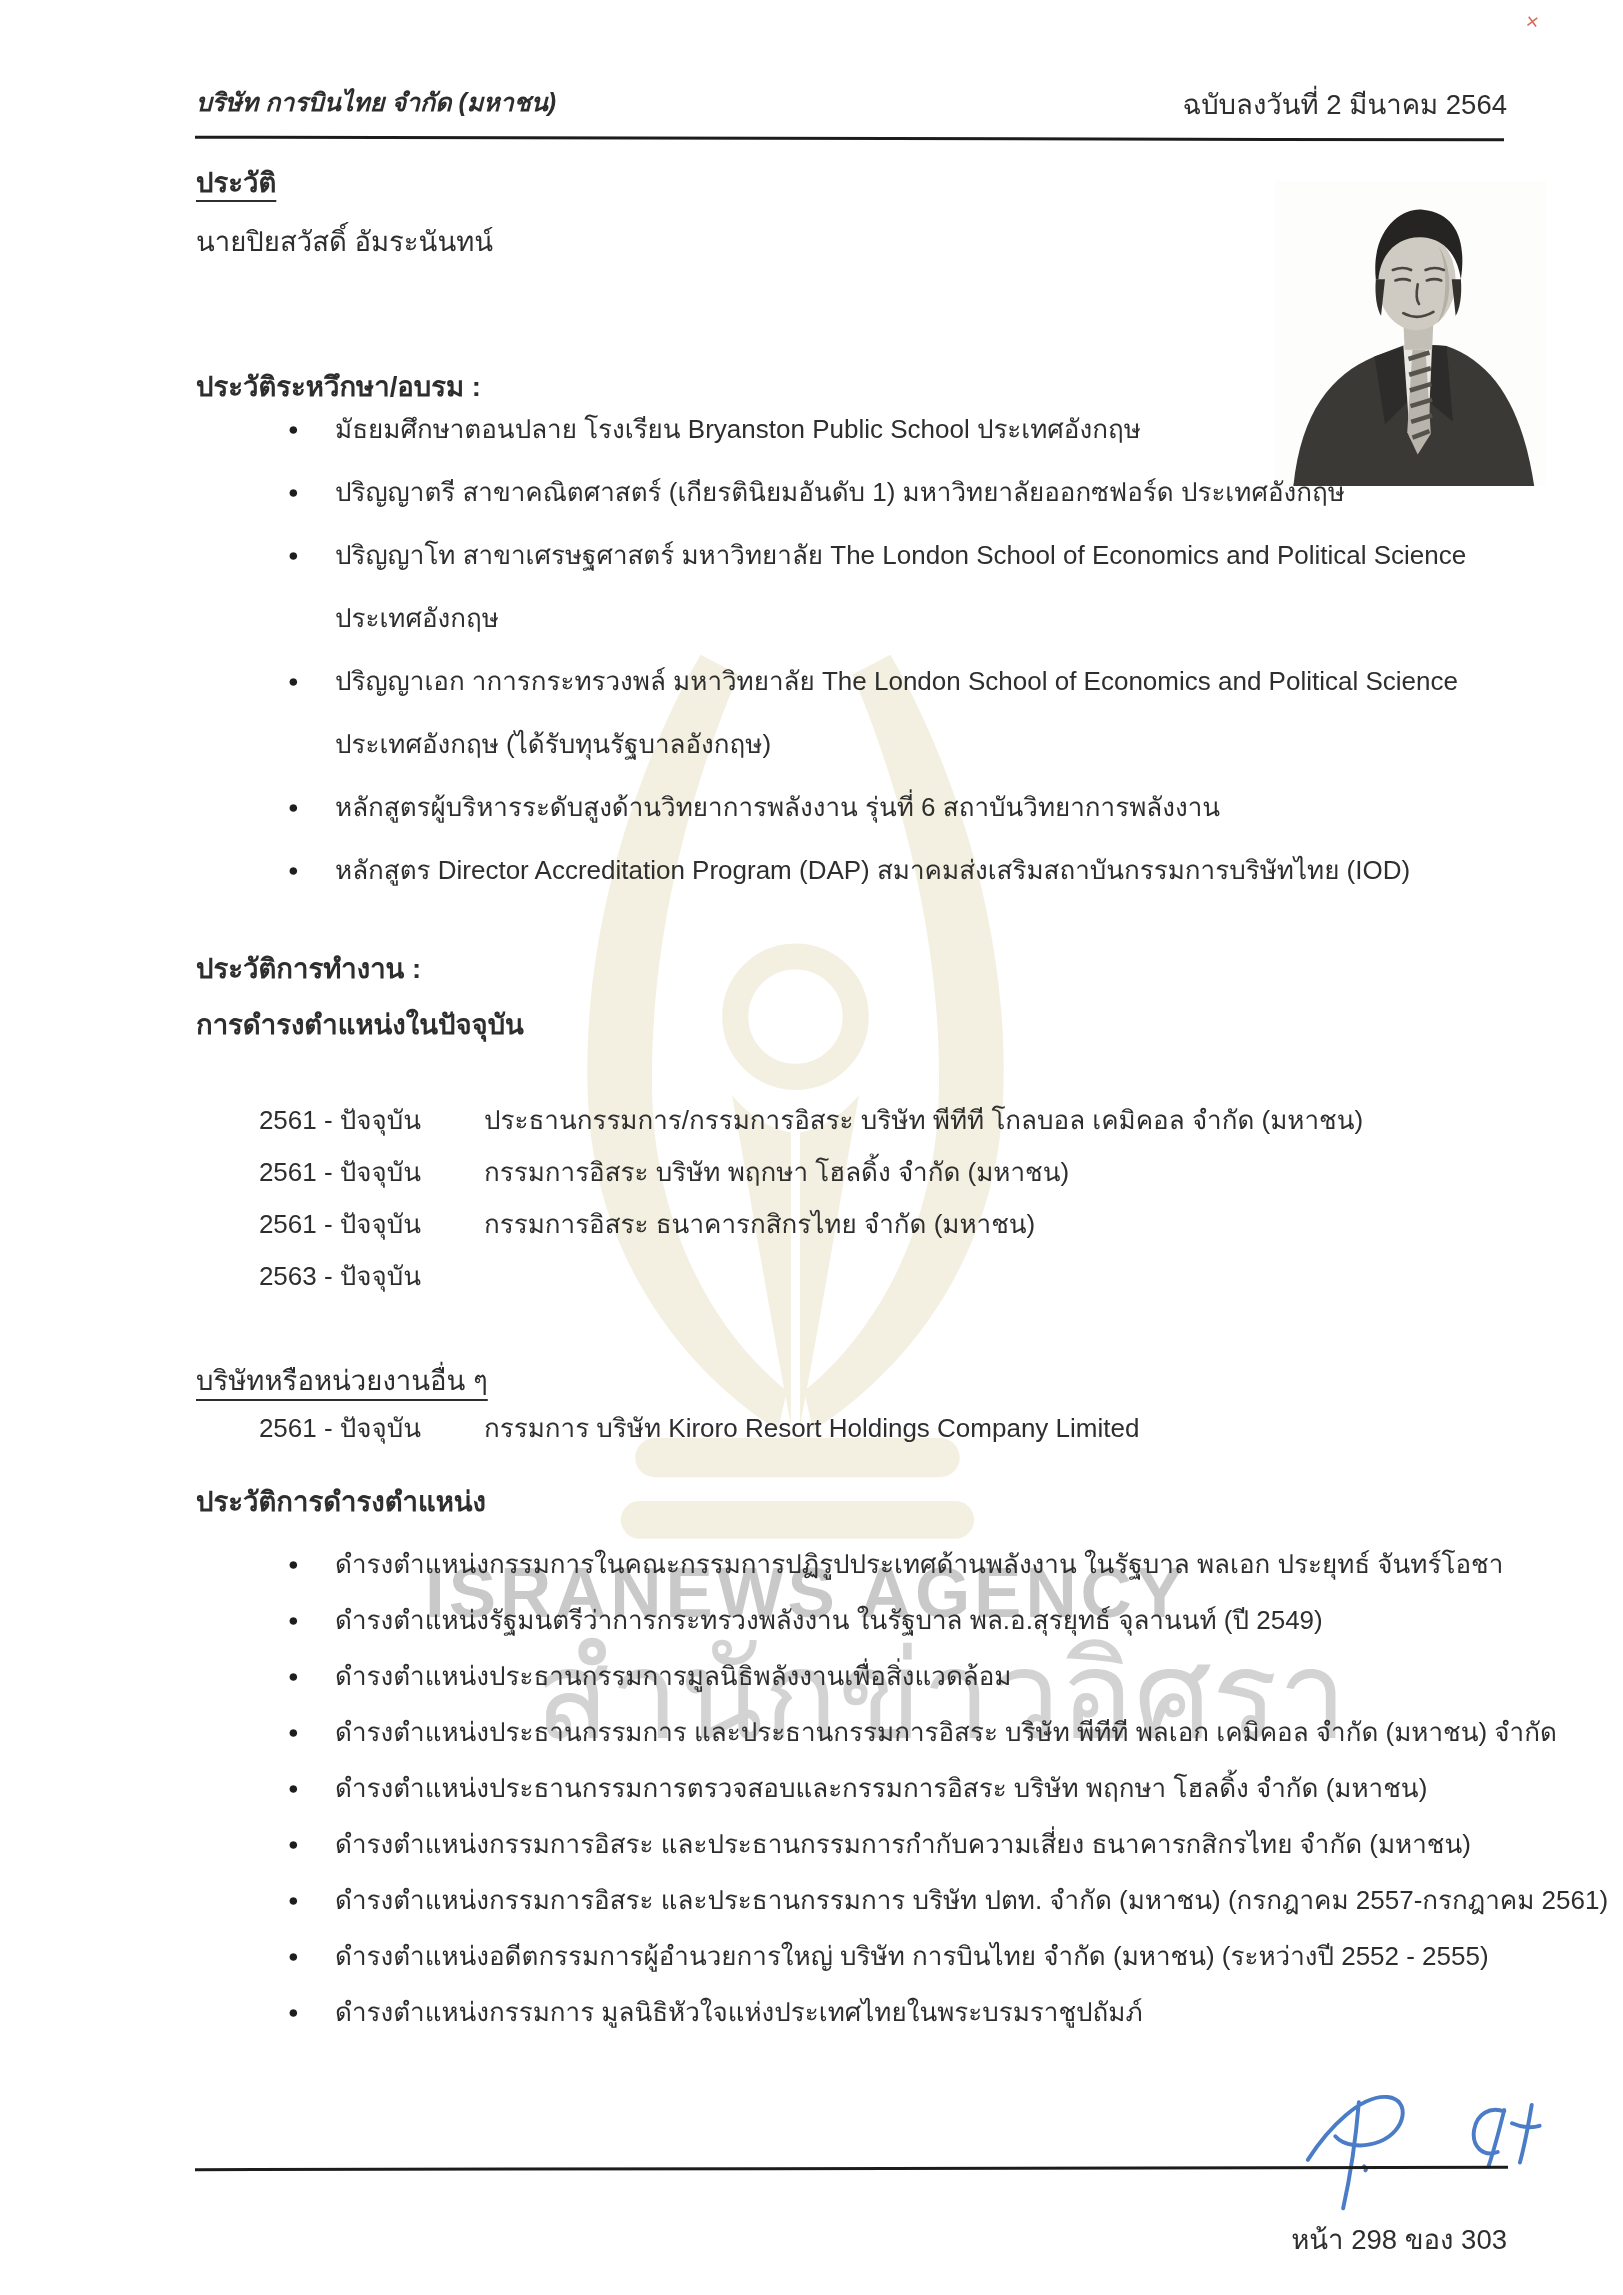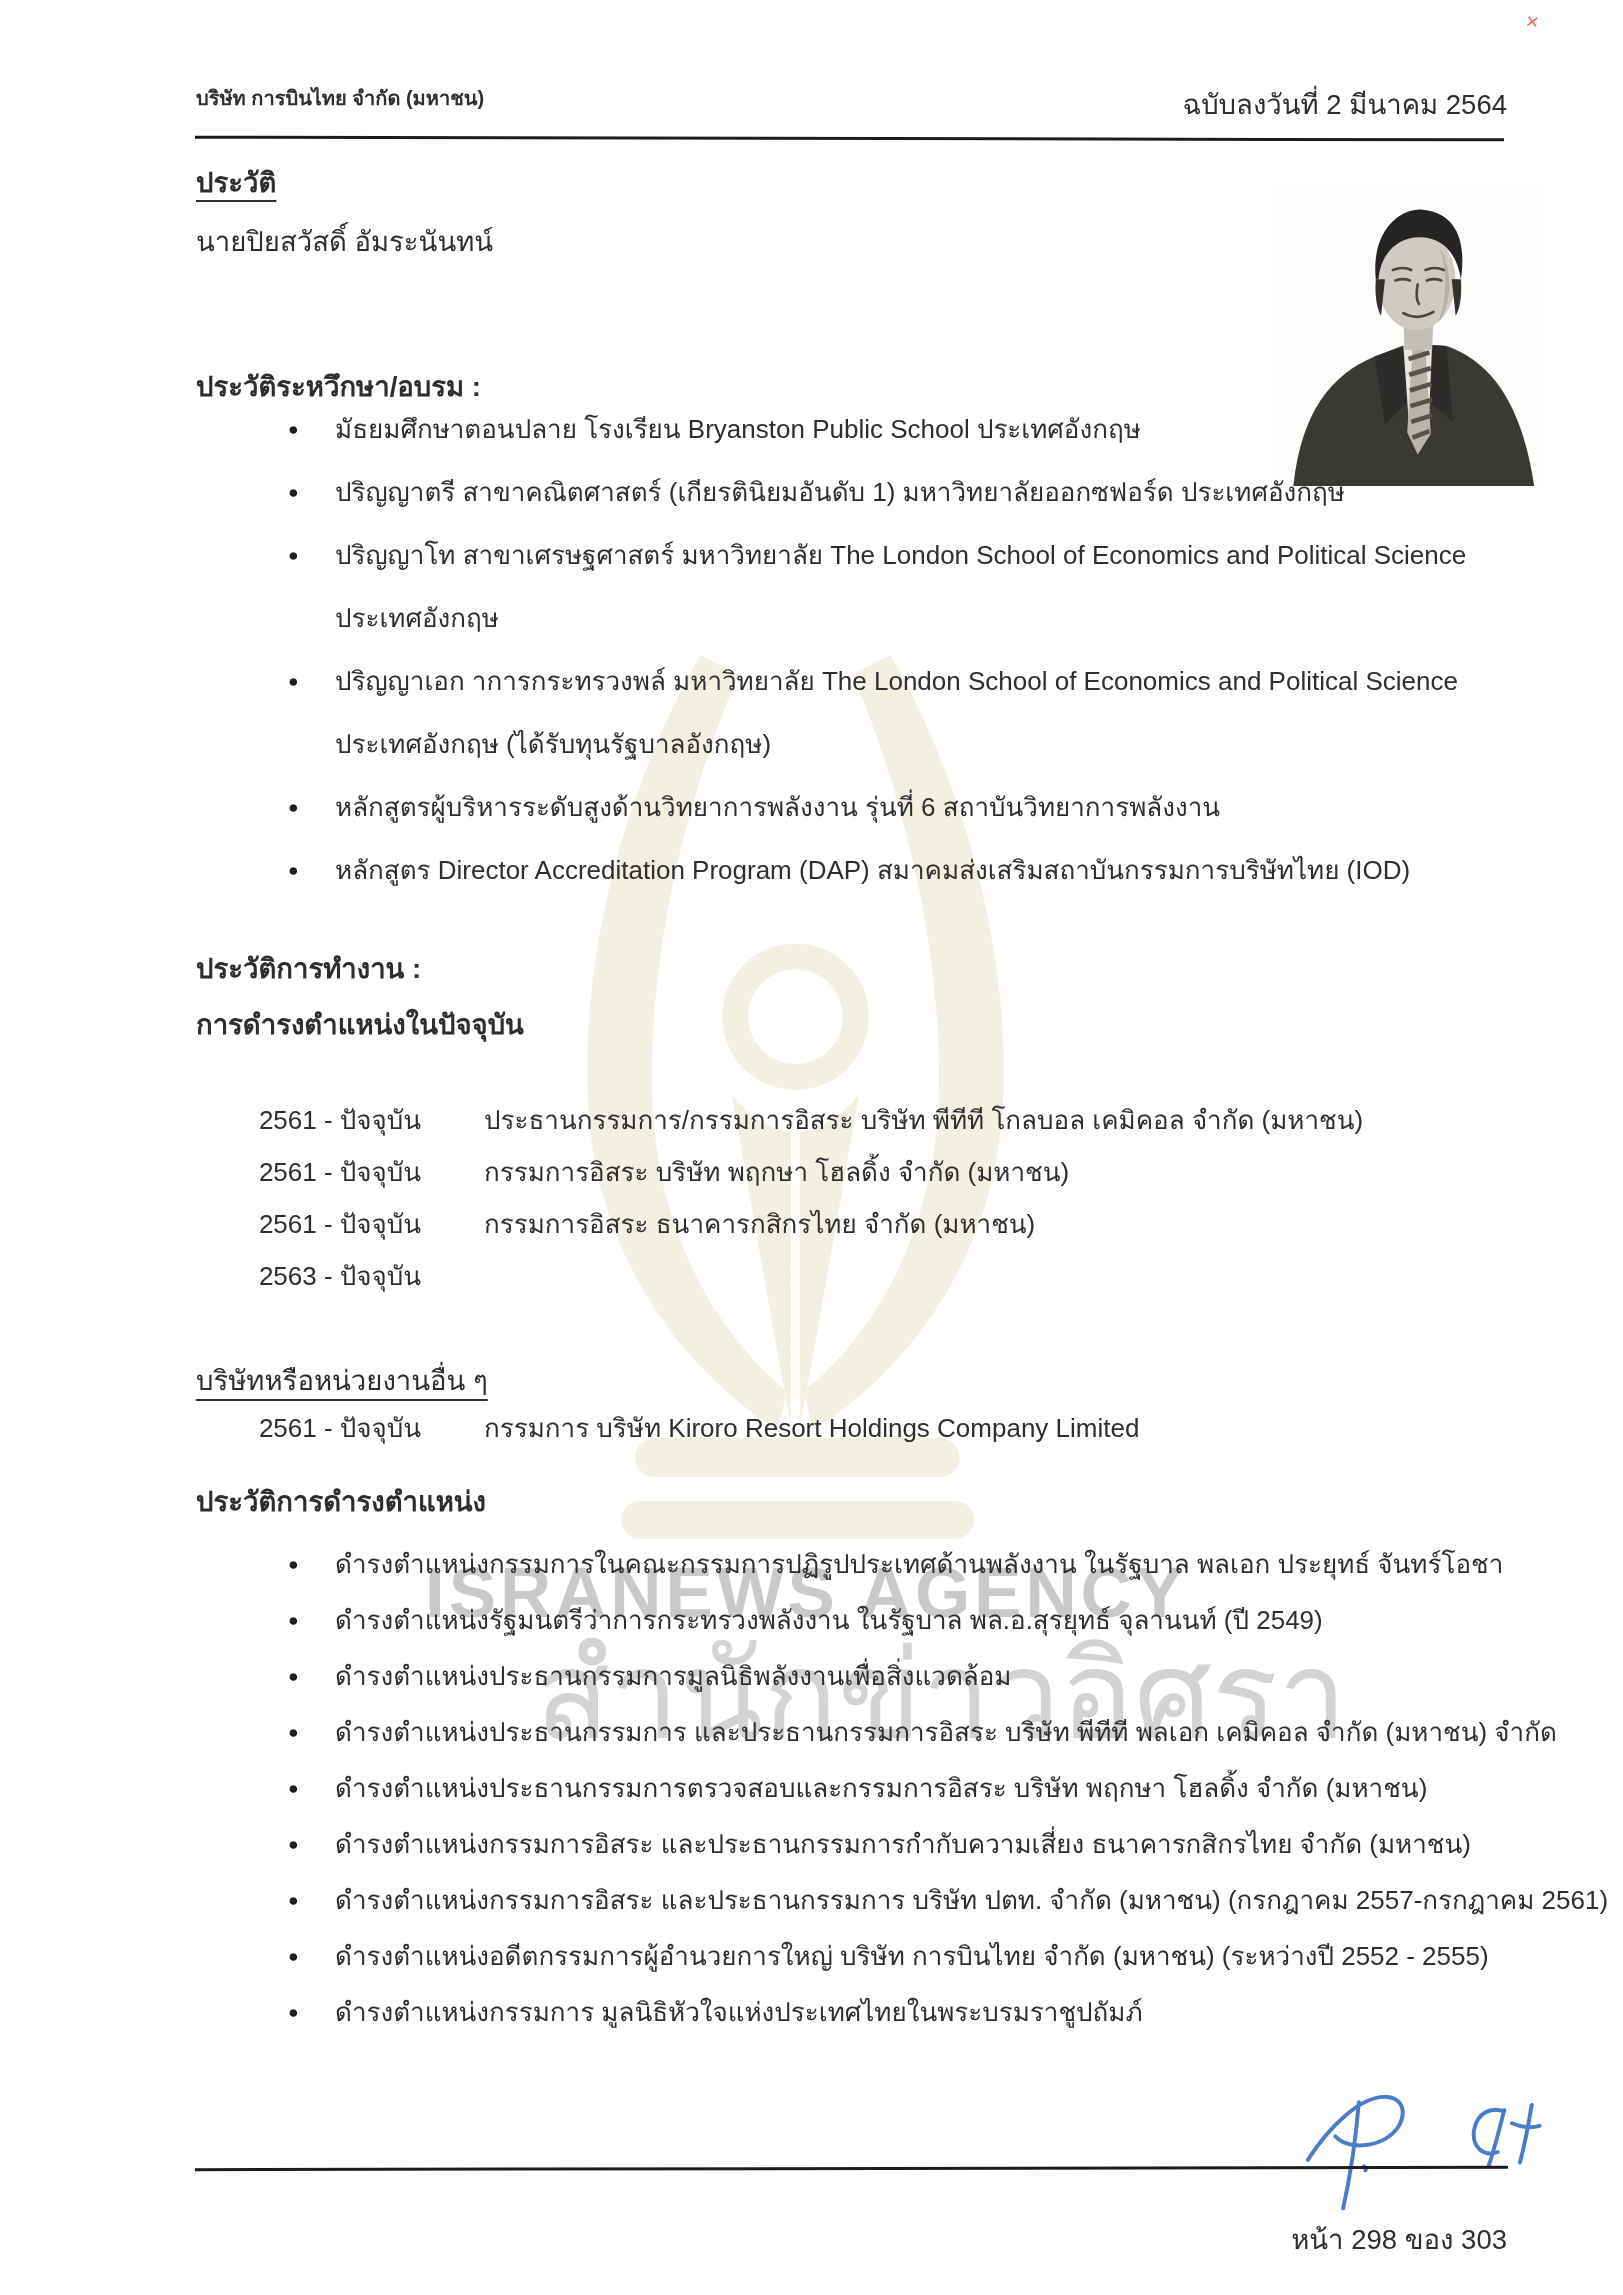--- a/index.html
+++ b/index.html
@@ -4,21 +4,21 @@
 <style>
   html,body{margin:0;padding:0;background:#9a9a9a;}
   #page{
     position:relative;width:1623px;height:2295px;background:#ffffff;
     font-family:"Liberation Sans","DejaVu Sans",sans-serif;color:#2e2e2e;
     overflow:hidden;margin:0 auto;
   }
   .abs{position:absolute;}
   .z1{z-index:2;}
   
-  .hdr-company{left:196px;top:82px;font-size:20px;font-weight:600;white-space:nowrap;}
+  .hdr-company{left:196px;top:82px;font-size:25px;font-weight:600;white-space:nowrap;font-style:italic;}
   .hdr-date{right:116px;top:82px;font-size:27.5px;white-space:nowrap;}
   .hdr-rule{left:195px;top:137px;width:1309px;height:3.3px;background:#1c1c1c;transform:rotate(0.12deg);}
   .red-mark{left:1526px;top:9.2px;font-size:22px;color:#d9503f;opacity:.85;transform:rotate(8deg);}
   
   .profile-title{left:196px;top:160px;font-size:27.5px;font-weight:600;text-decoration:underline;text-underline-offset:7.9px;text-decoration-thickness:2px;}
   .profile-name{left:196px;top:219px;font-size:27.5px;}
   .photo{left:1275px;top:181px;width:271px;height:305px;}
   
   .sec{font-size:27.5px;font-weight:600;white-space:nowrap;}
   .sec-plain{font-size:27.5px;font-weight:400;white-space:nowrap;}

